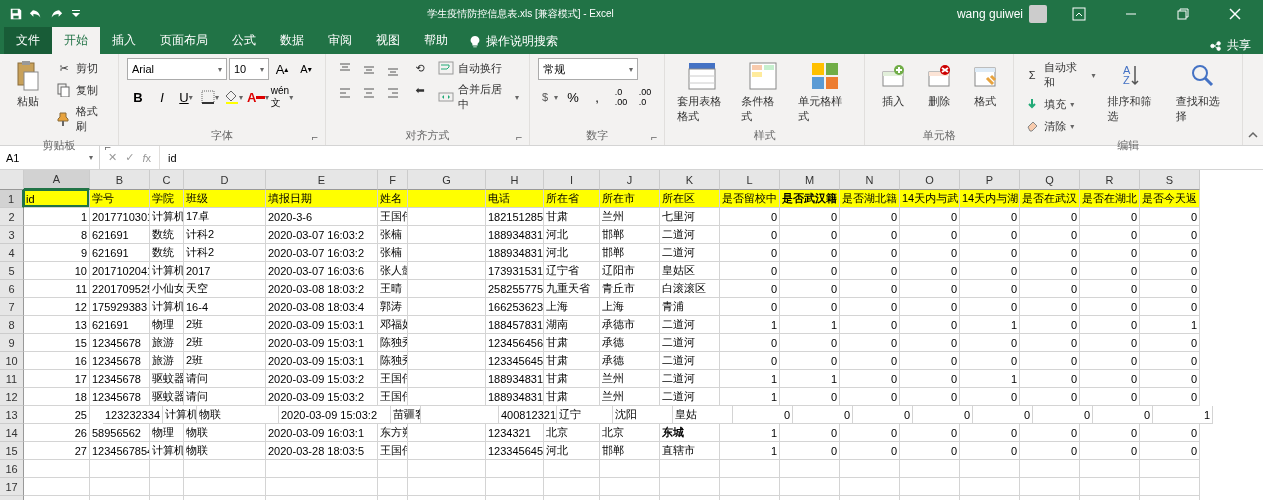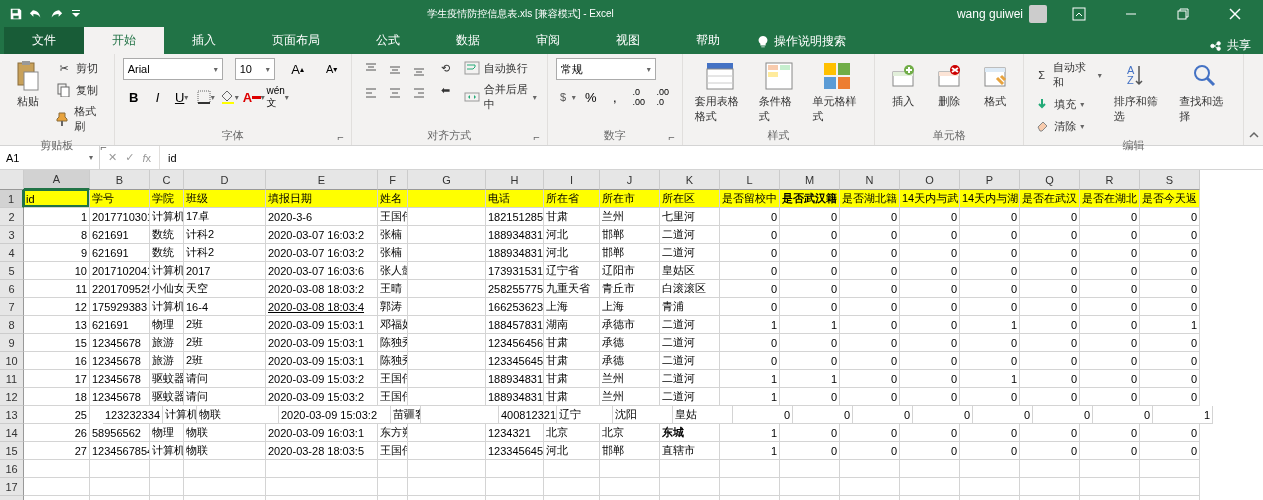--- a/index.html
+++ b/index.html
@@ -12,41 +12,41 @@
     .qat-icon svg { fill: #fff; }
     .title-center { flex: 1; text-align: center; font-size: 10px; }
     .title-right { display: flex; align-items: center; gap: 12px; padding-right: 8px; }
     .user-box { display: flex; align-items: center; gap: 6px; }
     .user-avatar { width: 18px; height: 18px; background: #ccc; border-radius: 2px; }
     .win-btn { width: 40px; height: 28px; display: flex; align-items: center; justify-content: center; cursor: pointer; }
     .win-btn svg { stroke: #fff; fill: none; }
     
     
     .ribbon-tabs { background: #217346; height: 26px; display: flex; align-items: flex-end; padding-left: 4px; }
-    .ribbon-tab { padding: 5px 28px; color: #fff; font-size: 12px; cursor: pointer; }
+    .ribbon-tab { padding: 5px 12px; color: #fff; font-size: 12px; cursor: pointer; }
     .ribbon-tab.active { background: #f3f2f1; color: #217346; }
     .ribbon-tab.file { background: #185c37; }
     .tell-me { display: flex; align-items: center; color: #fff; padding: 4px 8px; gap: 4px; }
     .share-btn { margin-left: auto; margin-right: 12px; color: #fff; font-size: 12px; display: flex; align-items: center; gap: 4px; }
     
     
     .ribbon { background: #f3f2f1; height: 92px; display: flex; border-bottom: 1px solid #d4d4d4; }
     .ribbon-group { border-right: 1px solid #e1dfdd; padding: 4px 8px 2px; display: flex; flex-direction: column; justify-content: space-between; }
     .group-content { display: flex; gap: 6px; align-items: flex-start; }
     .group-label { text-align: center; font-size: 11px; color: #666; margin-top: 2px; position: relative; }
     .dialog-launcher { position: absolute; right: -4px; bottom: 0; width: 12px; height: 12px; cursor: pointer; }
     .big-btn { display: flex; flex-direction: column; align-items: center; gap: 2px; cursor: pointer; padding: 2px 4px; }
     .big-btn-icon { width: 32px; height: 32px; display: flex; align-items: center; justify-content: center; }
     .big-btn-label { font-size: 11px; color: #333; }
     .stack { display: flex; flex-direction: column; gap: 2px; }
     .small-btn { display: flex; align-items: center; gap: 4px; font-size: 11px; cursor: pointer; padding: 2px; color: #333; }
     .small-icon { width: 16px; height: 16px; display: flex; align-items: center; justify-content: center; }
     
     
-    .font-row1 { display: flex; gap: 12px; align-items: flex-end; }
+    .font-row1 { display: flex; gap: 2px; align-items: flex-end; }
     .font-name { width: 100px; height: 22px; border: 1px solid #ababab; background: #fff; font-size: 11px; padding: 0 4px; display: flex; align-items: center; justify-content: space-between; }
     .font-size { width: 40px; height: 22px; border: 1px solid #ababab; background: #fff; font-size: 11px; padding: 0 4px; display: flex; align-items: center; justify-content: space-between; }
     .font-row2 { display: flex; gap: 2px; margin-top: 4px; }
     .fmt-btn { width: 22px; height: 22px; display: flex; align-items: center; justify-content: center; cursor: pointer; font-size: 13px; }
     .dropdown-arrow { font-size: 8px; color: #666; }
     
     
     .align-grid { display: grid; grid-template-columns: repeat(3, 22px); grid-template-rows: repeat(2, 22px); gap: 2px; }
     .align-grid div { display: flex; align-items: center; justify-content: center; cursor: pointer; }
     
@@ -684,21 +684,21 @@
           <div class="cell num" style="width: 60px;">0</div>
           <div class="cell num" style="width: 60px;">0</div>
           <div class="cell num" style="width: 60px;">0</div>
           <div class="cell num" style="width: 60px;">0</div>
         </div>
         <div class="cell-row">
           <div class="cell num" style="width: 66px;">12</div>
           <div class="cell" style="width: 60px;">175929383</div>
           <div class="cell" style="width: 34px;">计算机学院</div>
           <div class="cell" style="width: 82px;">16-4</div>
-          <div class="cell" style="width: 112px; text-decoration: underline;">2020-03-08 18:03:4</div>
+          <div class="cell" style="width: 112px;">2020-03-08 18:03:4</div>
           <div class="cell" style="width: 30px;">郭涛</div>
           <div class="cell" style="width: 78px;"></div>
           <div class="cell" style="width: 58px;">166253623</div>
           <div class="cell" style="width: 56px;">上海</div>
           <div class="cell" style="width: 60px;">上海</div>
           <div class="cell" style="width: 60px;">青浦</div>
           <div class="cell num" style="width: 60px;">0</div>
           <div class="cell num" style="width: 60px;">0</div>
           <div class="cell num" style="width: 60px;">0</div>
           <div class="cell num" style="width: 60px;">0</div>

